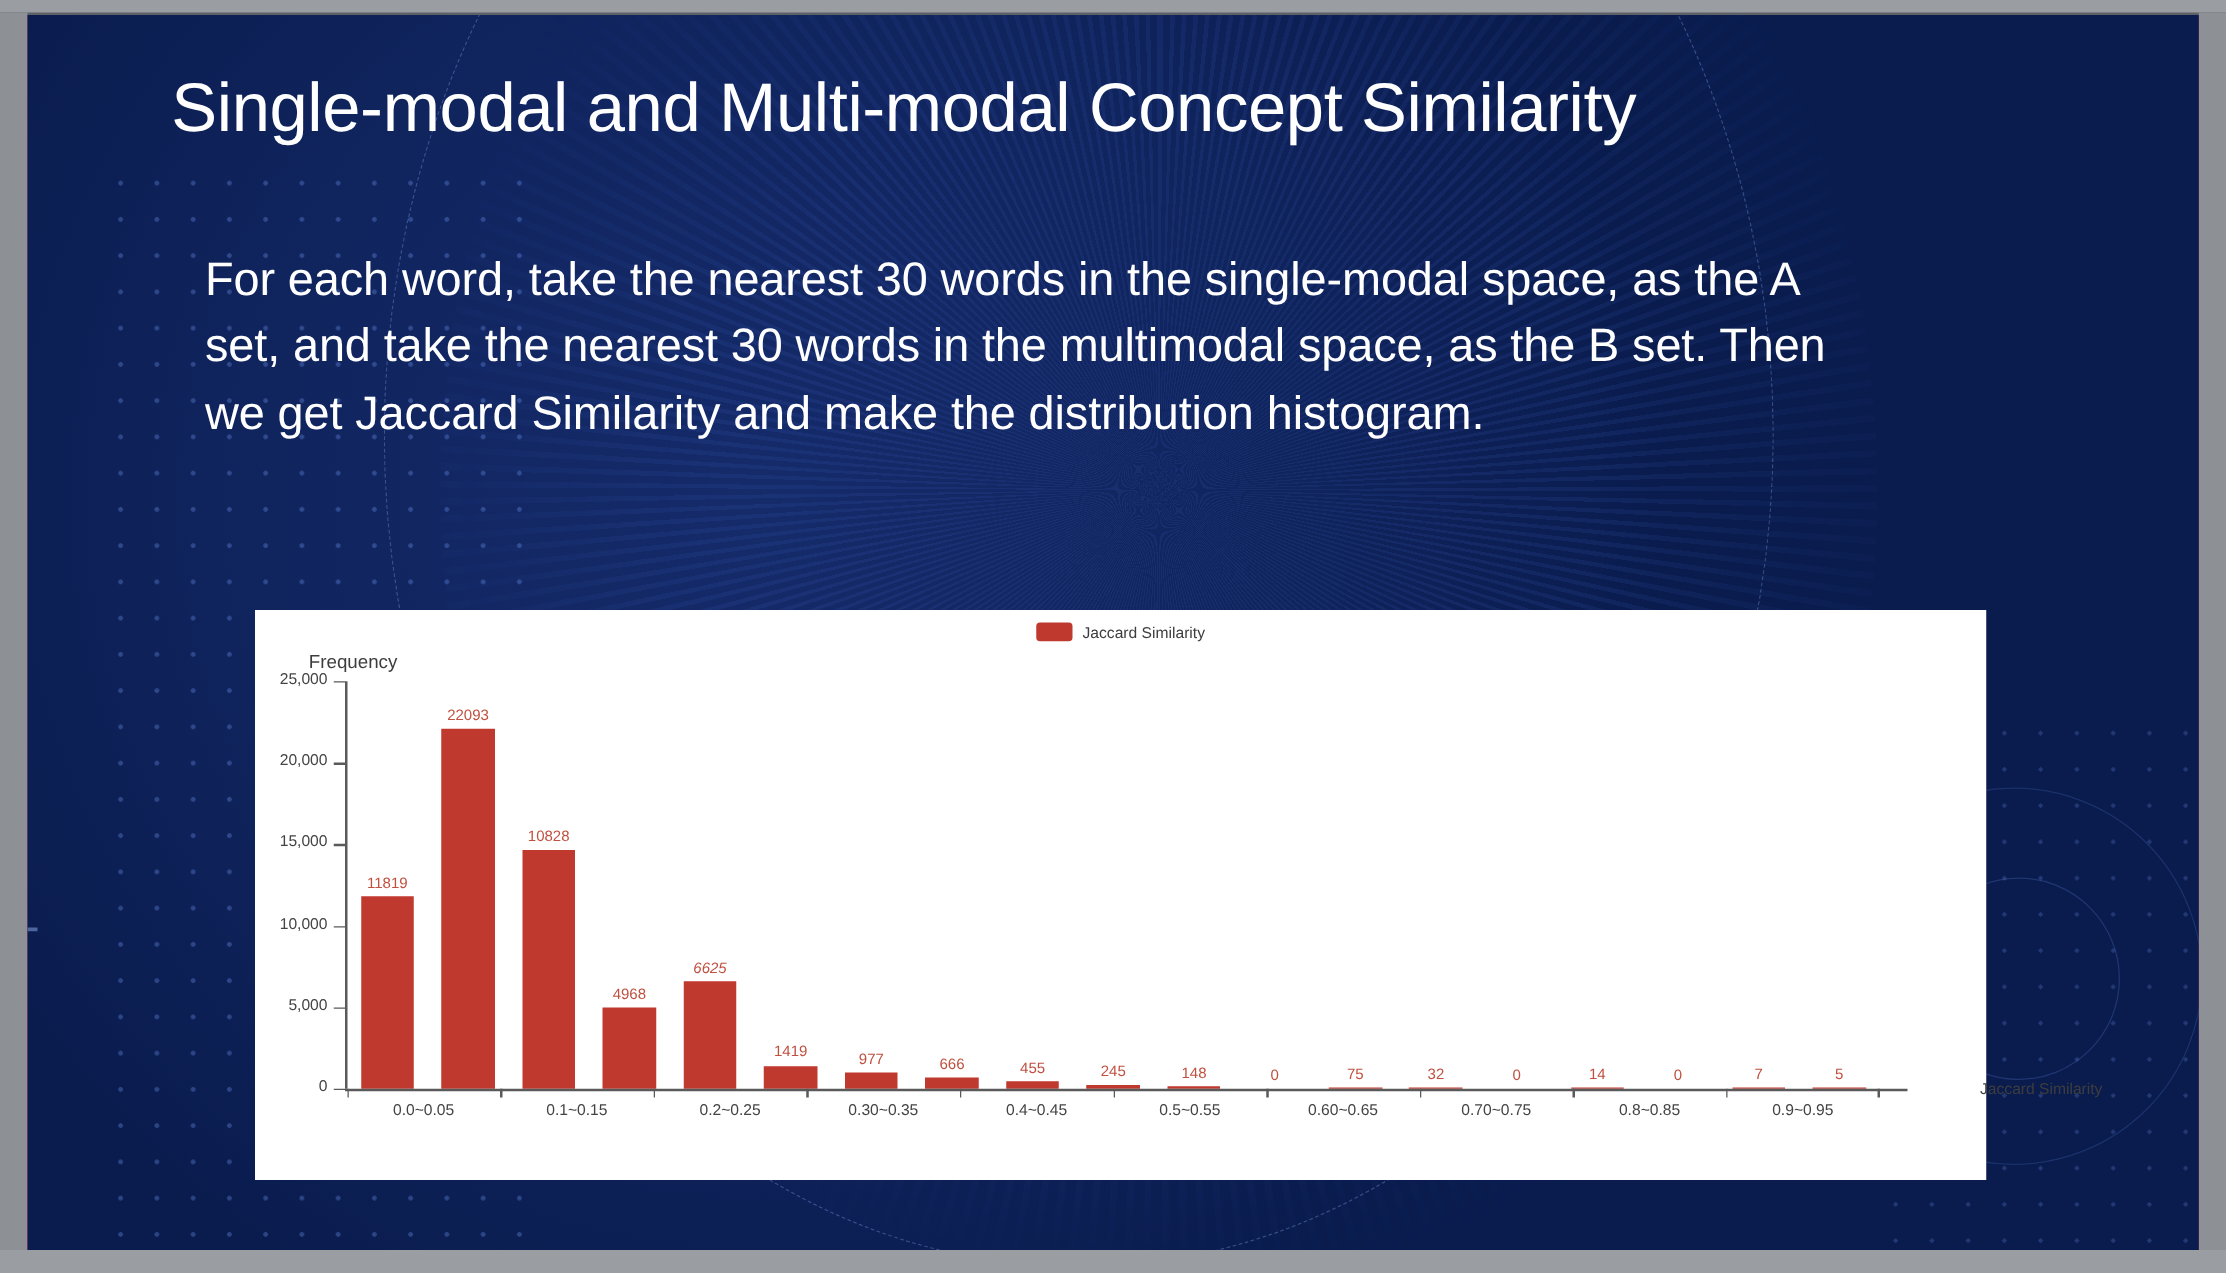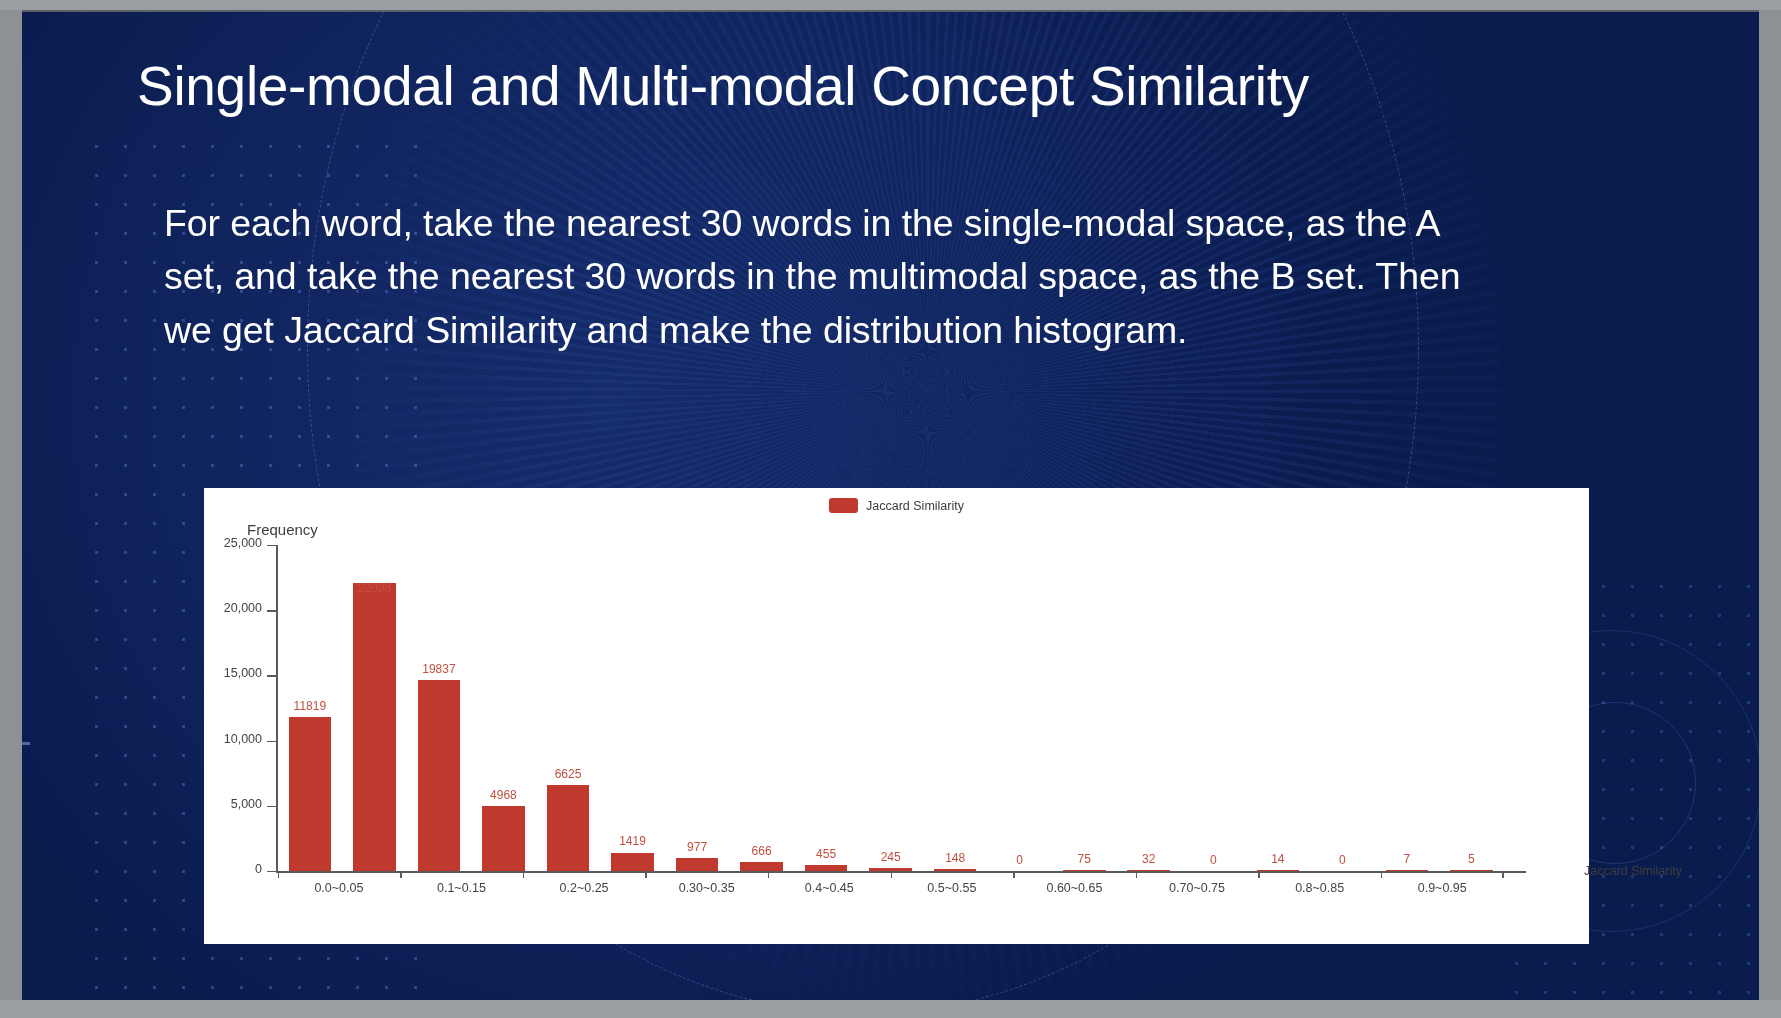--- a/index.html
+++ b/index.html
@@ -372,33 +372,33 @@
               <span class="ytick-label">25,000</span>
             </div>
           </div>
         <div id="bars">
             <div class="bar-cell">
               <div class="bar-rect" style="height: 154.12px;"></div>
               <div class="bar-value" style="bottom: auto; top: 153.88px;">11819</div>
             </div>
             <div class="bar-cell">
               <div class="bar-rect" style="height: 288.093px;"></div>
-              <div class="bar-value" style="bottom: auto; top: 19.9073px; margin-top: 16px;">22093</div>
+              <div class="bar-value" style="bottom: auto; top: 19.9073px;">22093</div>
             </div>
             <div class="bar-cell">
               <div class="bar-rect" style="height: 191.323px;"></div>
-              <div class="bar-value" style="bottom: auto; top: 116.677px;">19837</div>
+              <div class="bar-value" style="bottom: auto; top: 116.677px;">10828</div>
             </div>
             <div class="bar-cell">
               <div class="bar-rect" style="height: 64.7827px;"></div>
               <div class="bar-value" style="bottom: auto; top: 243.217px;">4968</div>
             </div>
             <div class="bar-cell">
               <div class="bar-rect" style="height: 86.39px;"></div>
-              <div class="bar-value" style="bottom: auto; top: 221.61px;">6625</div>
+              <div class="bar-value" style="bottom: auto; top: 221.61px; font-style: italic;">6625</div>
             </div>
             <div class="bar-cell">
               <div class="bar-rect" style="height: 18.5038px;"></div>
               <div class="bar-value" style="bottom: auto; top: 289.496px;">1419</div>
             </div>
             <div class="bar-cell">
               <div class="bar-rect" style="height: 12.7401px;"></div>
               <div class="bar-value" style="bottom: auto; top: 295.26px;">977</div>
             </div>
             <div class="bar-cell">

